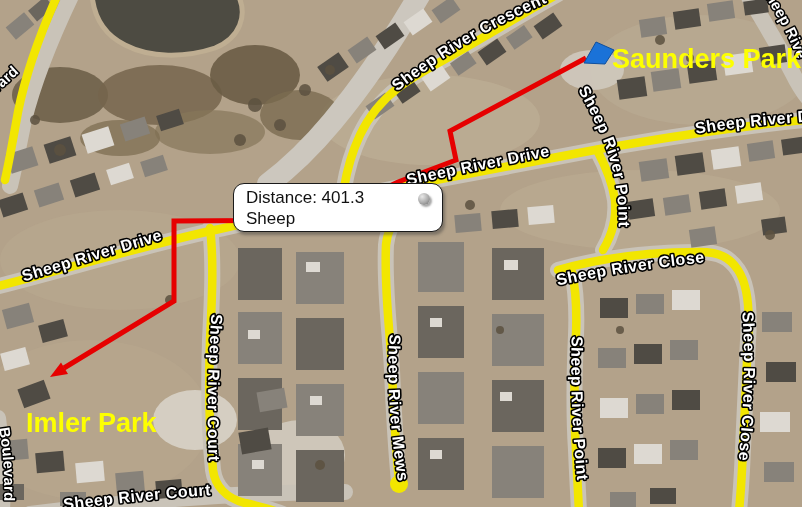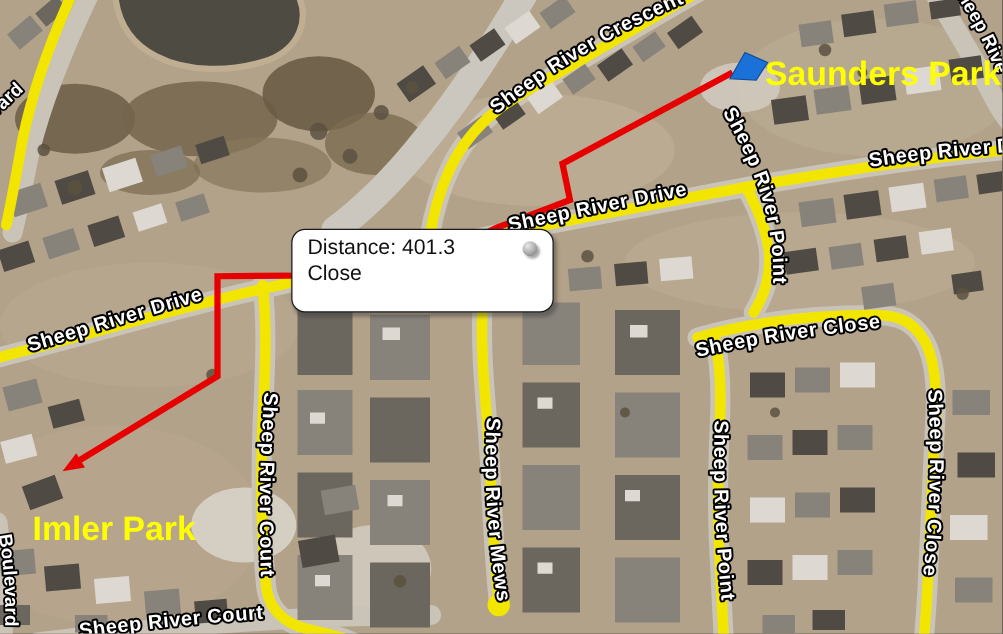--- a/index.html
+++ b/index.html
@@ -17,21 +17,21 @@
   .rg{stroke:#c9c3b8;stroke-width:16;fill:none;stroke-linecap:round}
   .rgw{stroke:#ccc7be;stroke-width:22;fill:none;stroke-linecap:round}
   .ry{stroke:#f2e600;stroke-width:8.5;fill:none;stroke-linecap:round}
   .rl{font:700 16px "Liberation Sans",sans-serif;fill:#fff;stroke:#000;stroke-width:3.2px;
       paint-order:stroke;stroke-linejoin:round;letter-spacing:.5px}
   .rls{font:700 15px "Liberation Sans",sans-serif;fill:#fff;stroke:#000;stroke-width:3px;
       paint-order:stroke;stroke-linejoin:round}
   .pl{font:700 27px "Liberation Sans",sans-serif;fill:#fdff00}
   .route{stroke:#e60000;stroke-width:5;fill:none;stroke-linejoin:miter}
   .tooltip{
-    position:absolute;left:233px;top:183px;width:210px;height:67px;
+    position:absolute;left:233px;top:183px;width:210px;height:49px;
     background:#fff;border:1.6px solid #1a1a1a;border-radius:11px;
     box-shadow:2px 3px 3px rgba(60,60,60,.45);
     box-sizing:border-box;padding:3px 10px 0 12px;
     font-size:17px;line-height:21px;color:#111;
   }
   .tooltip .globe{
     position:absolute;right:12px;top:9px;width:12px;height:12px;border-radius:50%;
     background:radial-gradient(circle at 35% 30%,#e8e8e8,#a9a9a9 55%,#6f6f6f 95%);
     box-shadow:2px 2px 2px rgba(0,0,0,.35);
   }
@@ -264,16 +264,16 @@
     </g>
 
     <g>
       <text class="pl" x="612" y="68">Saunders Park</text>
       <text class="pl" x="26" y="432">Imler Park</text>
     </g>
   </svg>
 
   <div class="tooltip">
     <div>Distance: 401.3</div>
-    <div>Close</div>
+    <div>Sheep</div>
     <span class="globe"></span>
   </div>
 </div>
 
 </body></html>

